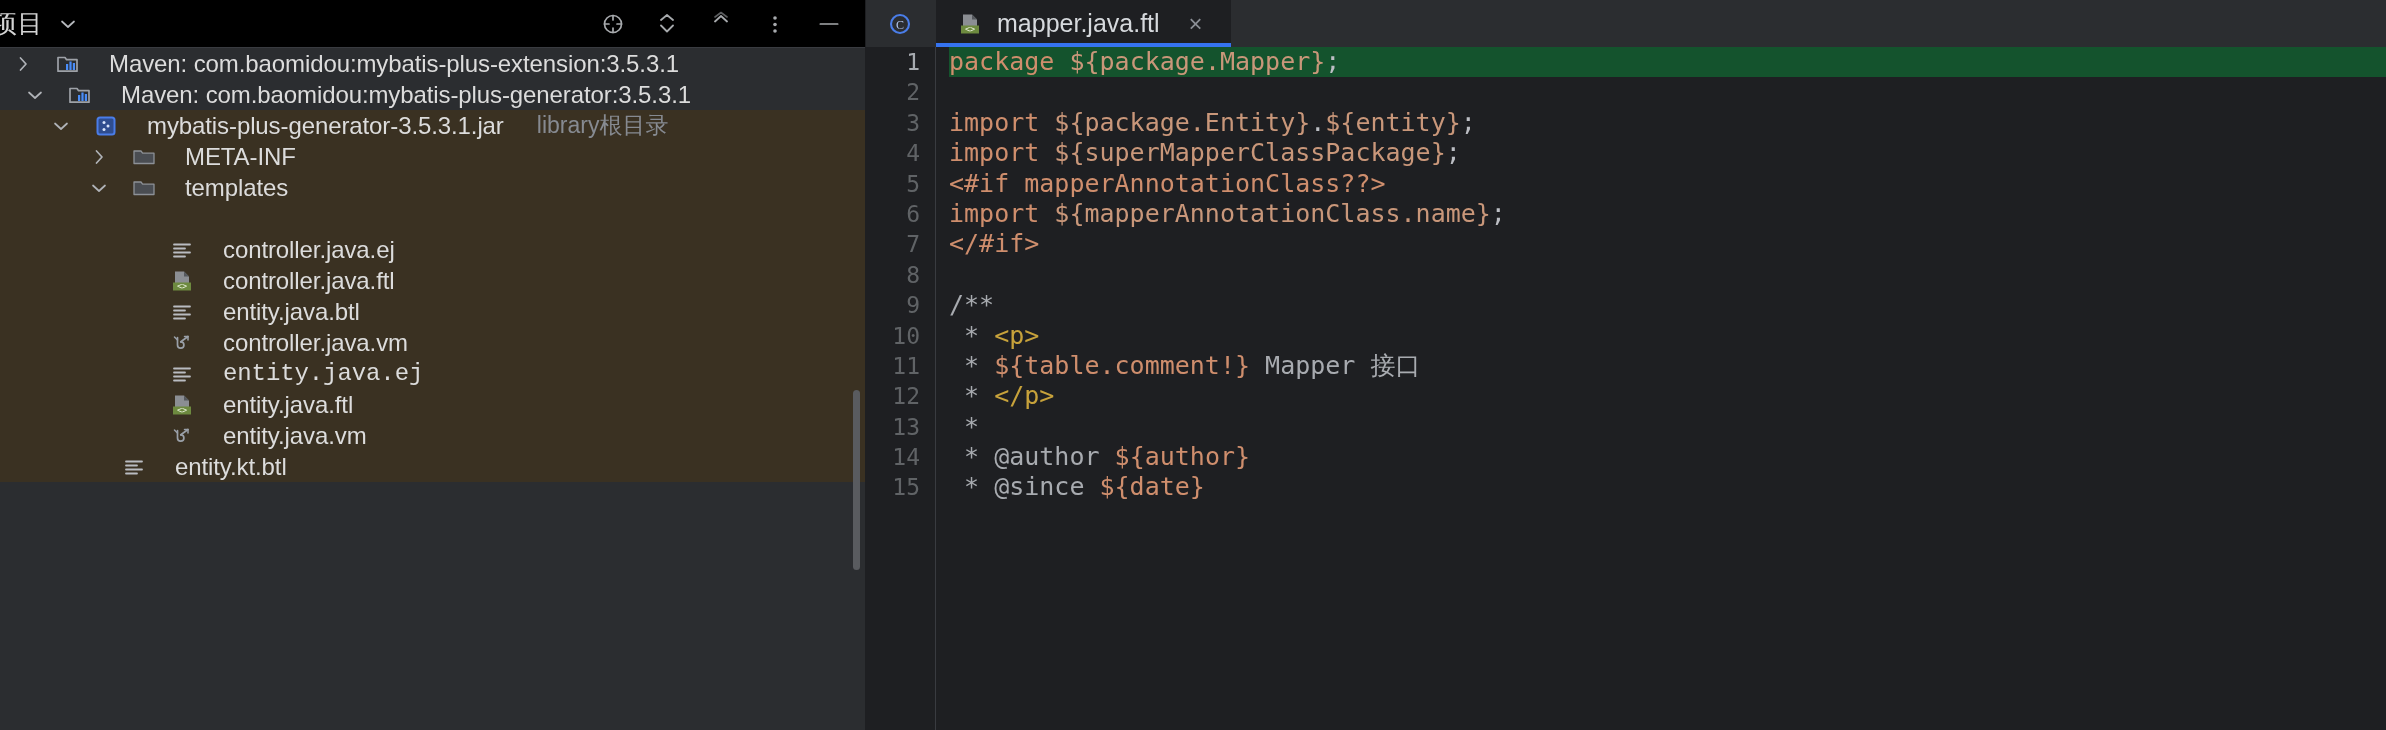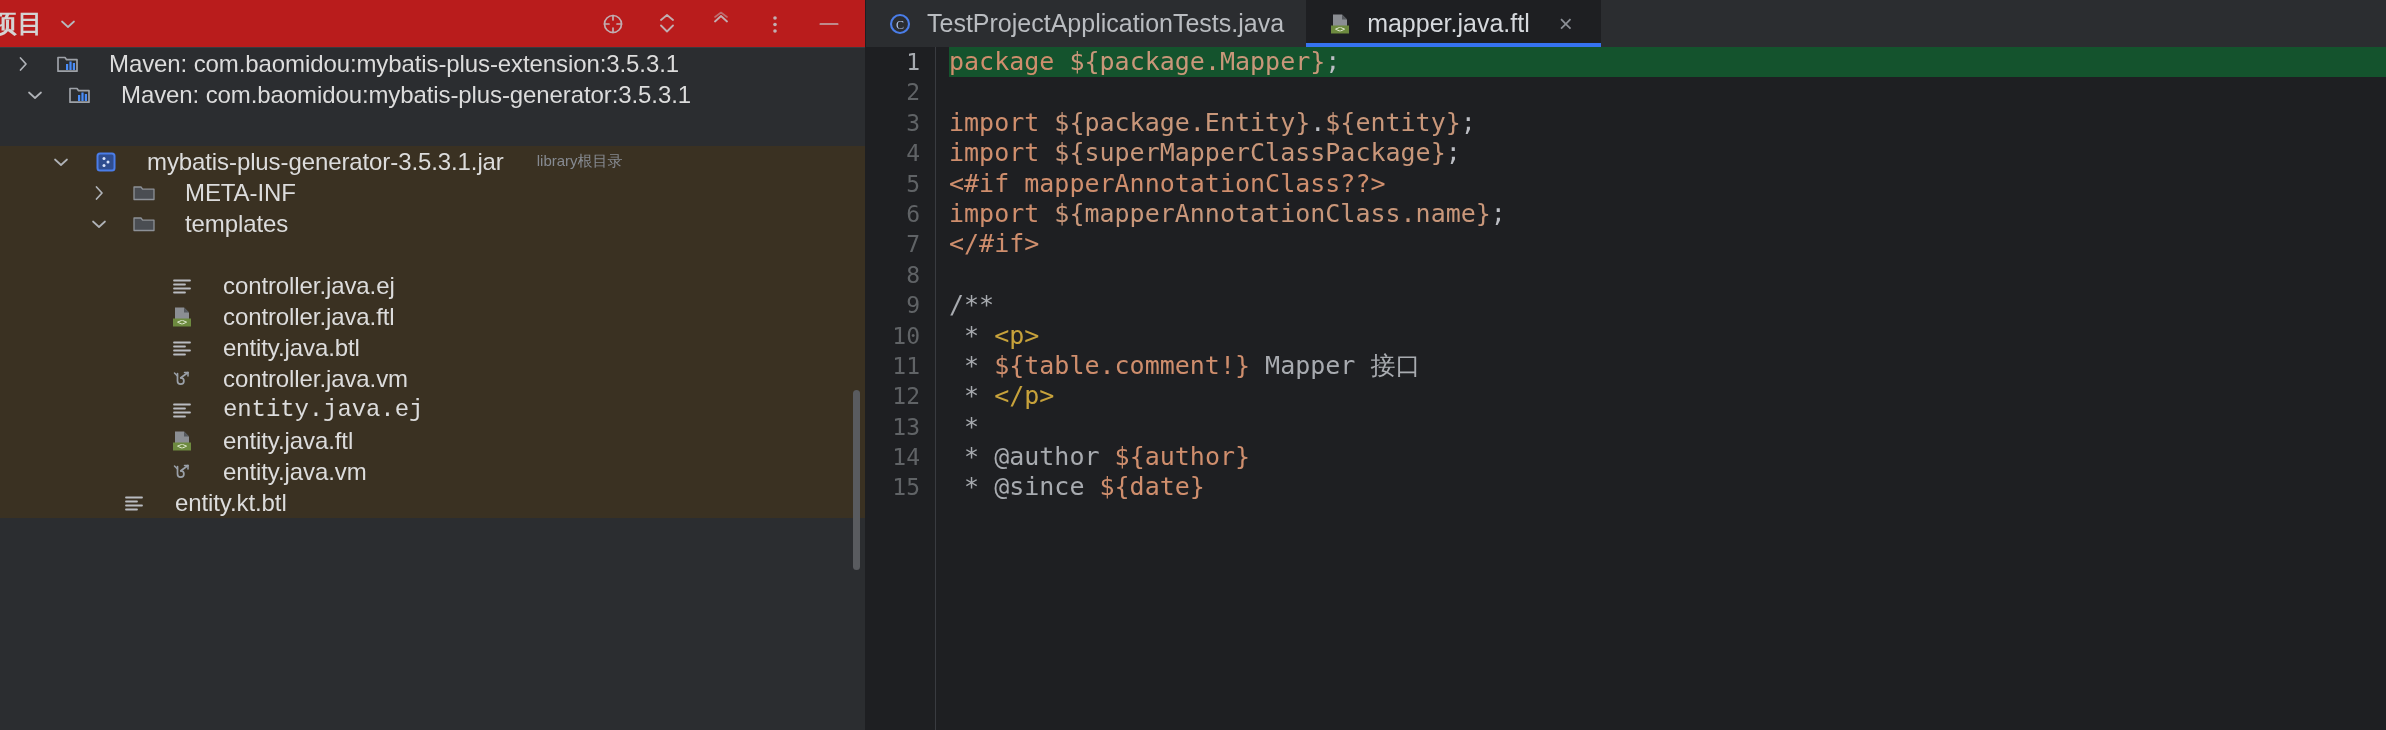--- a/index.html
+++ b/index.html
@@ -14,25 +14,24 @@
   
   .sidebar {
     width: 866px; height: 730px;
     background: #2b2d30;
     display: flex; flex-direction: column;
     position: relative;
     flex: 0 0 866px;
   }
   .sidebar-header {
     height: 47px; flex: 0 0 47px;
-    background: #b91c1c;
+    background: #000000;
     display: flex; align-items: center;
     padding: 0 14px 0 0;
     position: relative;
-    font-weight: bold;
   }
   .sh-title {
     font-size: 25px; color: #d4d4d4;
     margin-left: -8px;
     white-space: nowrap;
     letter-spacing: 0.5px;
   }
   .sh-chevron {
     margin-left: 14px; width: 22px; height: 22px;
     display: flex; align-items: center; justify-content: center;
@@ -66,21 +65,21 @@
   .twist.empty { visibility: hidden; }
   .r-icon {
     width: 26px; height: 26px; flex: 0 0 26px;
     display: flex; align-items: center; justify-content: center;
     margin-right: 9px;
   }
   .r-label {
     font-size: 24px; color: #dcdcdc; letter-spacing: -0.1px;
   }
   .r-sub {
-    font-size: 15px; color: #868a91; margin-left: 14px;
+    font-size: 23px; color: #868a91; margin-left: 14px;
   }
 
   
   .sb-scroll {
     position: absolute; right: 6px; top: 390px;
     width: 7px; height: 180px; border-radius: 4px;
     background: #595b5f;
   }
   .sidebar-divider {
     position: absolute; right: 0; top: 0; bottom: 0; width: 1px;
@@ -221,21 +220,21 @@
           <div class="r-icon">
             <svg width="26" height="26" viewBox="0 0 26 26">
               <path d="M3 6.5h7l1.6 2.2H22v11.5H3z" fill="none" stroke="#9ea2a8" stroke-width="1.7" stroke-linejoin="round"></path>
               <rect x="11" y="13" width="2.2" height="6" fill="#4a8df8"></rect>
               <rect x="14.4" y="10.5" width="2.2" height="8.5" fill="#4a8df8"></rect>
               <rect x="17.8" y="12" width="2.2" height="7" fill="#4a8df8"></rect>
             </svg>
           </div>
           <span class="r-label">Maven: com.baomidou:mybatis-plus-generator:3.5.3.1</span>
         </div>
-        <div class="row sel" style="padding-left: 48px; margin-top: 36px;">
+        <div class="row sel" style="padding-left: 48px;">
           <div class="twist">
             <svg width="20" height="20" viewBox="0 0 20 20">
               <path d="M4 7.5 L10 13 L16 7.5" fill="none" stroke="#b0b3b8" stroke-width="1.7" stroke-linecap="round" stroke-linejoin="round"></path>
             </svg>
           </div>
           <div class="r-icon">
             <svg width="26" height="26" viewBox="0 0 26 26">
               <rect x="4.5" y="4.5" width="17" height="17" rx="2.5" fill="#2f4d8f" stroke="#4a7de8" stroke-width="2"></rect>
               <circle cx="11" cy="9.5" r="1.5" fill="#d8e4fb"></circle>
               <circle cx="15" cy="13" r="1.5" fill="#d8e4fb"></circle>
@@ -372,21 +371,20 @@
 
   <div class="editor">
     <div class="tabbar" id="tabbar">
         <div class="tab">
           <span class="tab-ico">
             <svg width="28" height="28" viewBox="0 0 28 28">
               <circle cx="14" cy="14" r="9" fill="none" stroke="#4a7de8" stroke-width="2.1"></circle>
               <text x="14" y="18.5" font-family="Liberation Serif, serif" font-size="12" fill="#b5c9f2" text-anchor="middle">C</text>
             </svg>
           </span>
-          <span>TestProjectApplicationTests.java</span>
         </div>
         <div class="tab active">
           <span class="tab-ico">
             <svg width="26" height="26" viewBox="0 0 26 26">
               <path d="M6 3.5h9l5 5v6.5H6z" fill="#8b8e93"></path>
               <path d="M15 3.5v5h5z" fill="#55585d"></path>
               <rect x="4" y="14.5" width="18" height="8" fill="#6d8a3f"></rect>
               <text x="13" y="21" font-family="DejaVu Sans Mono, monospace" font-size="8.5" fill="#e8f0dc" text-anchor="middle">&lt;&gt;</text>
             </svg>
           </span>

